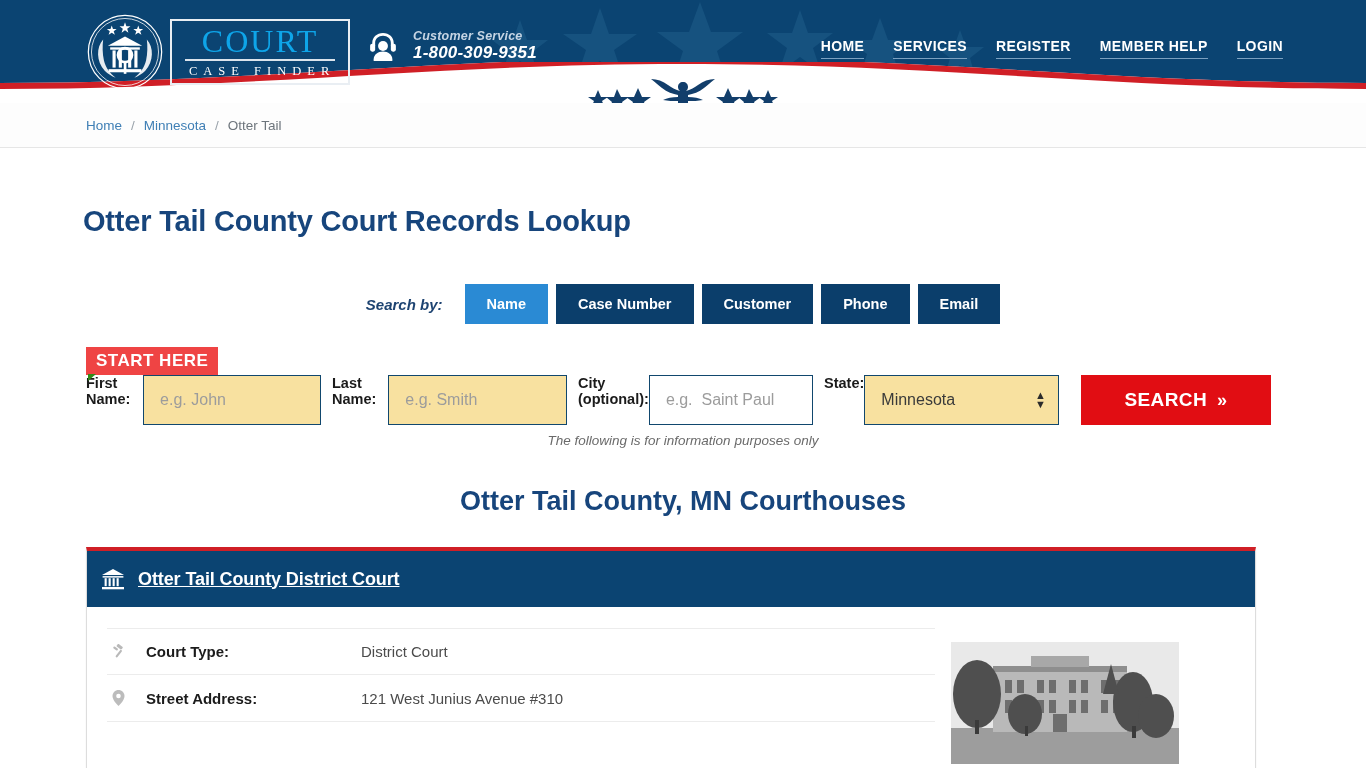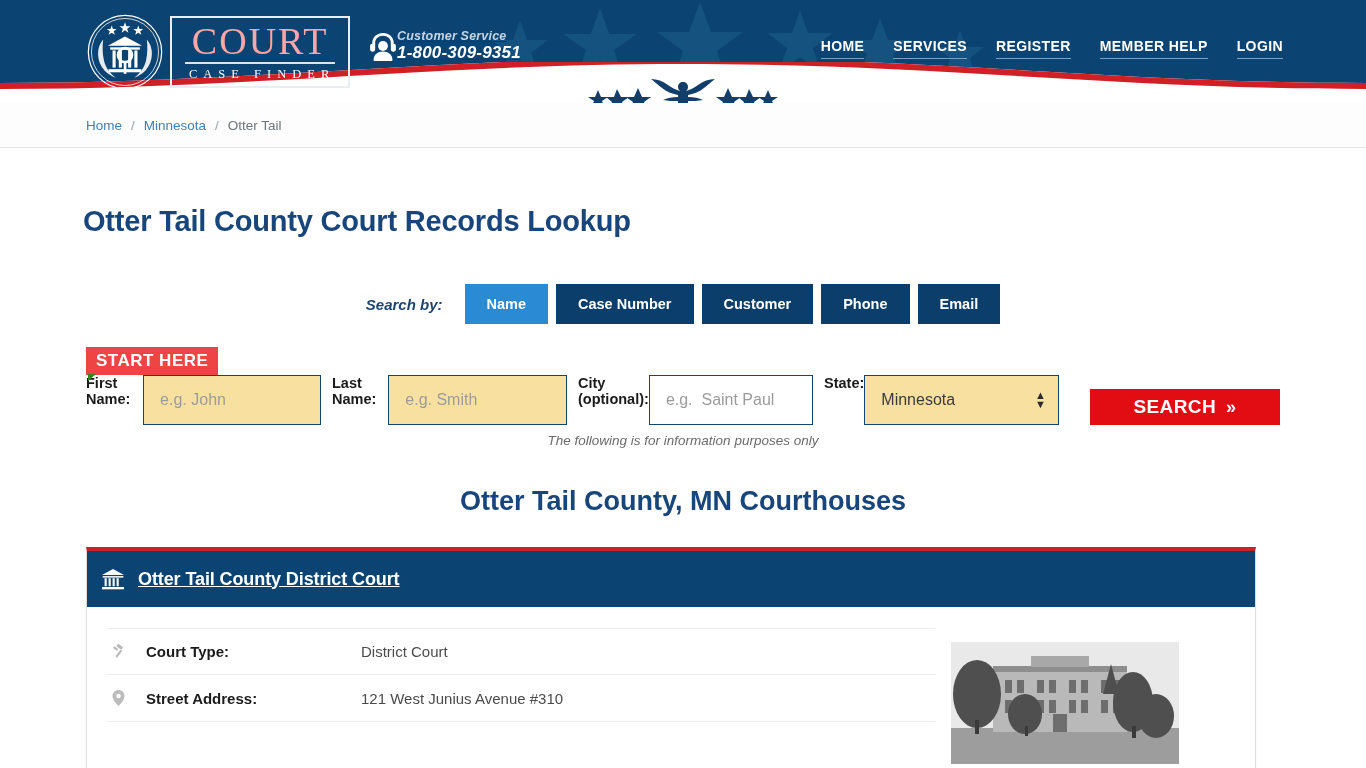--- a/index.html
+++ b/index.html
@@ -35,44 +35,43 @@
     height: 90px;
   }
   .logo-seal { width: 78px; height: 78px; flex: 0 0 78px; }
   .logo-text-box {
     border: 2px solid #e9eef3;
     margin-left: 6px;
     padding: 5px 13px 4px 13px;
     text-align: center;
   }
   .logo-court {
-    color: #fca5a5;
+    color: #0ea5e9;
     font-family: "Liberation Serif", serif;
-    font-size: 38px;
+    font-size: 32px;
     letter-spacing: 2px;
     line-height: 0.98;
     font-weight: 400;
     border-bottom: 2px solid #dbe4ec;
     padding-bottom: 2px;
   }
   .logo-sub {
     color: #fff;
     font-family: "Liberation Serif", serif;
     font-size: 12.5px;
     letter-spacing: 6px;
     padding-top: 3px;
     padding-left: 4px;
   }
   .cs-wrap {
     position: absolute;
     left: 286px; top: 29px;
     display: flex;
     align-items: center;
-    gap: 0;
-    text-decoration: underline;
+    gap: 16px;
   }
   .cs-icon { width: 28px; height: 30px; }
   .cs-label {
     color: #c6d5e4;
     font-size: 12.5px;
     font-style: italic;
     font-weight: bold;
     line-height: 1.15;
     letter-spacing: .2px;
   }
@@ -227,31 +226,31 @@
     position: absolute;
     right: 13px; top: 50%;
     transform: translateY(-50%);
     pointer-events: none;
     font-size: 11px;
     line-height: .8;
     color: #2b2b2b;
     text-align: center;
   }
   .btn-search {
-    height: 36px;
+    height: 50px;
     min-width: 190px;
     background: #e10d13;
     color: #ffffff;
     border: none;
     font-family: "Liberation Sans", sans-serif;
     font-size: 19px;
     font-weight: bold;
     letter-spacing: .4px;
     cursor: pointer;
-    margin-left: 20px;
+    margin-left: 11px;
     display: flex; align-items: center; justify-content: center;
     gap: 10px;
   }
   .btn-search .chev { font-size: 18px; }
 
   .disclaimer {
     text-align: center;
     color: #6a6a6a;
     font-size: 13.5px;
     font-style: italic;

